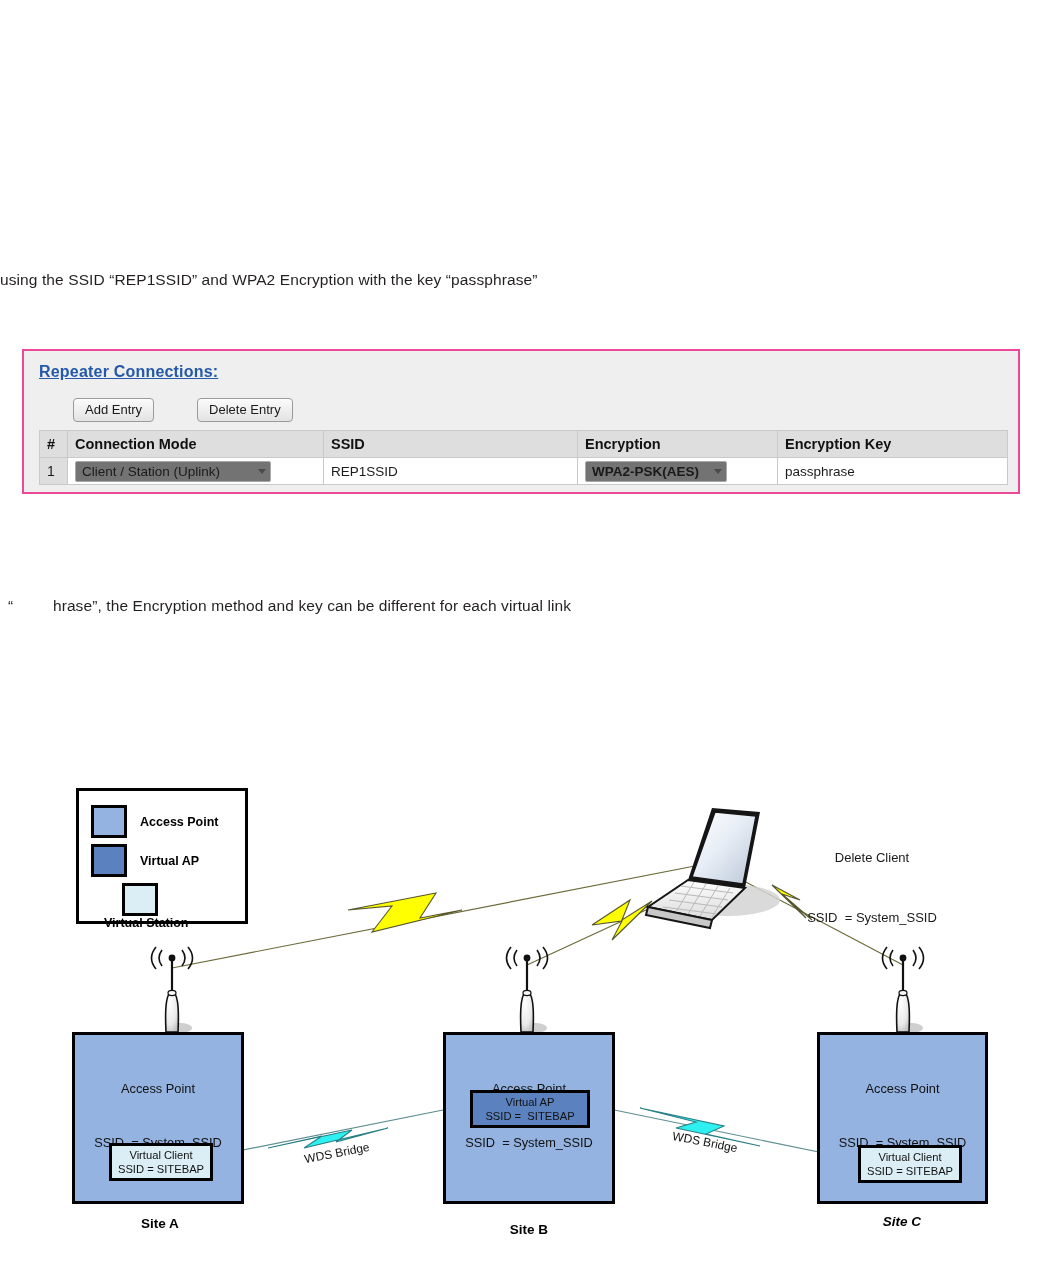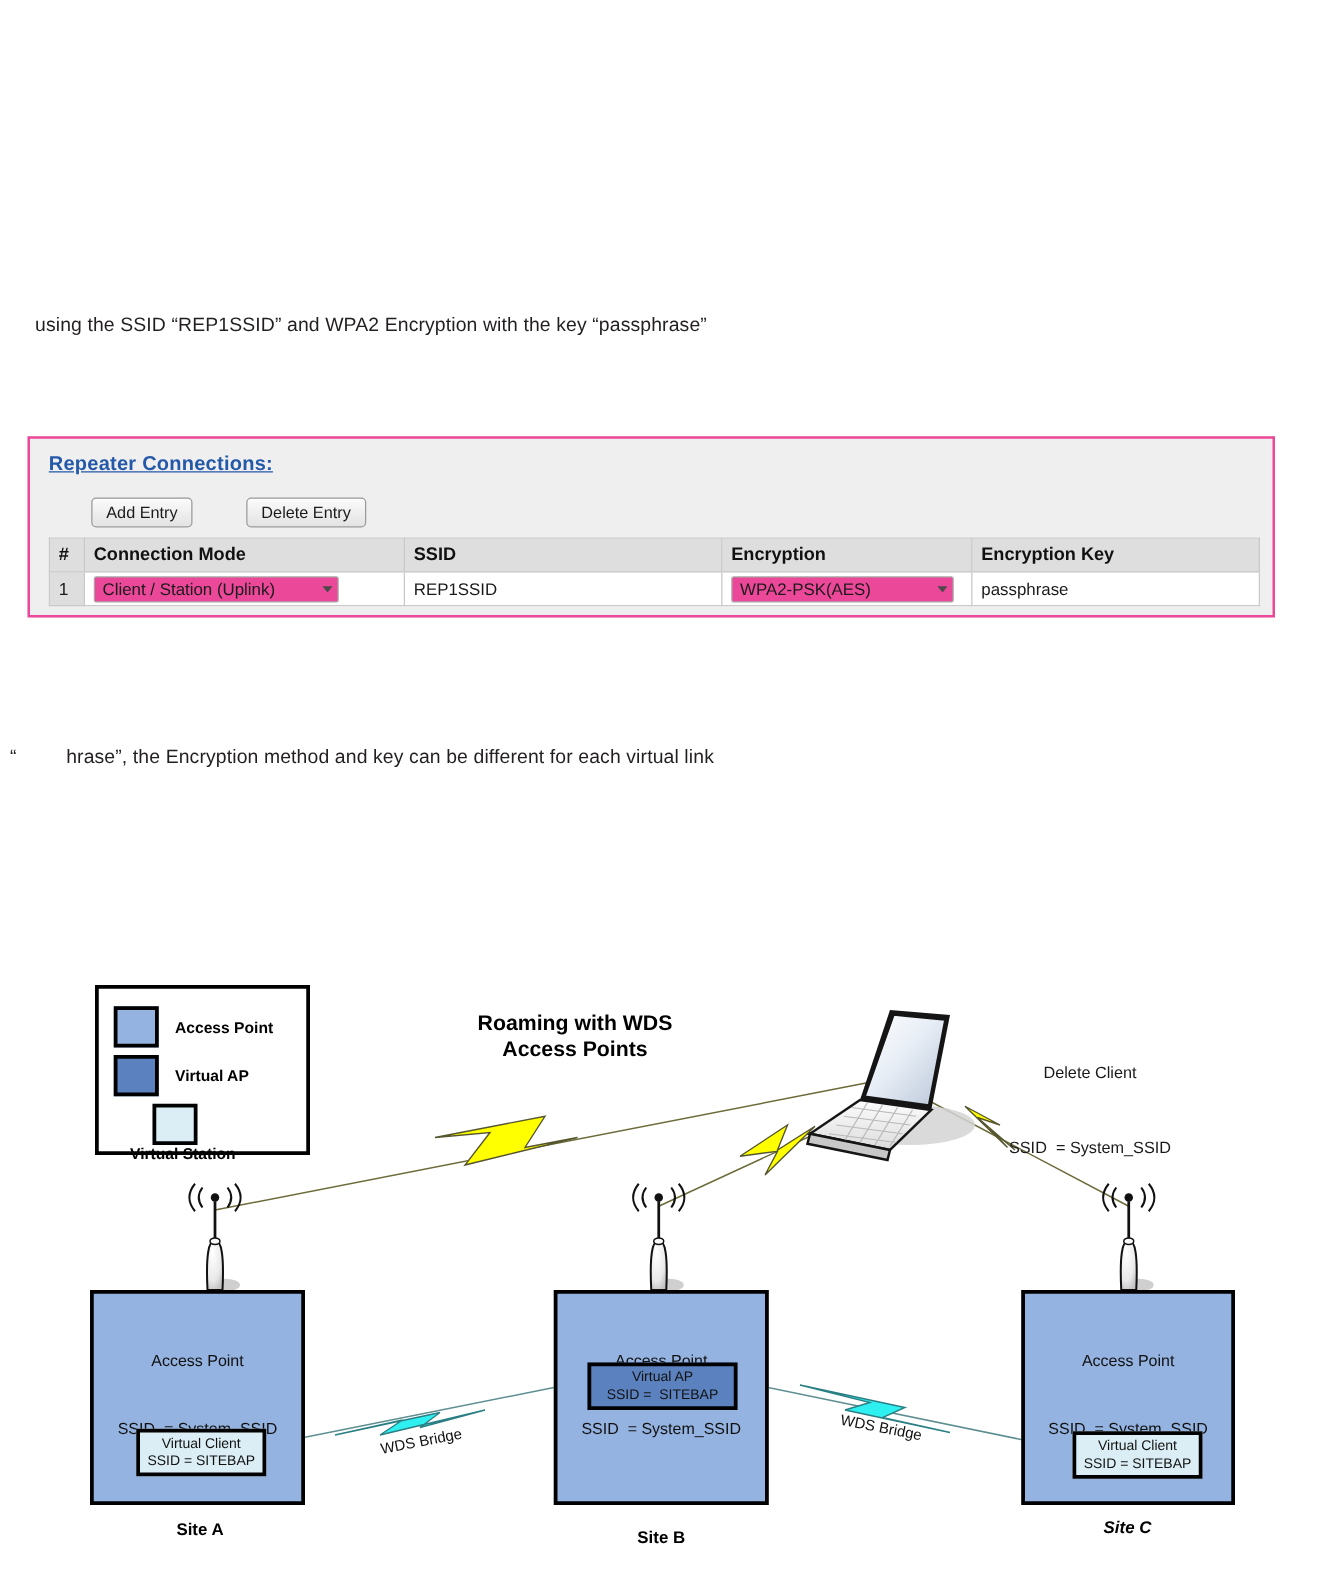--- a/index.html
+++ b/index.html
@@ -1,20 +1,20 @@
 <!DOCTYPE html>
 <html><head>
 <meta charset="utf-8">
 <style>
   html,body{margin:0;padding:0;background:#ffffff;}
   body{width:1059px;height:1264px;position:relative;font-family:"Liberation Sans",sans-serif;color:#000;}
 
   
   .doc-line{position:absolute;font-size:15.5px;color:#231f20;letter-spacing:.1px;white-space:pre;}
-  #line-using{left:0px;top:252px;padding-left:28px;}
+  #line-using{left:0px;top:271px;}
   #line-hrase{left:8px;top:597px;}
 
   
   #repeater-panel{position:absolute;left:22px;top:349px;width:998px;height:145px;
         background:#efefef;border:2px solid #ec4899;box-sizing:border-box;}
   #repeater-heading{position:absolute;left:15px;top:12px;font-size:16px;font-weight:bold;
         color:#2458a8;text-decoration:underline;letter-spacing:.2px;}
   .btnrow{position:absolute;left:15px;top:47px;display:flex;gap:9px;}
   .gbtn{font-family:"Liberation Sans",sans-serif;font-size:13px;color:#1a1a1a;
         padding:3px 11px 4px 11px;border:1px solid #9a9a9a;border-radius:4px;
@@ -30,24 +30,24 @@
   #conn-table td{background:#fff;color:#1a1a1a;}
   #conn-table tr td:first-child,#conn-table tr th:first-child{background:#dedede;text-align:left;font-weight:bold;}
   #conn-table tbody tr td:first-child{font-weight:normal;font-size:14px;}
   .col-num{width:28px;}
   .col-mode{width:256px;}
   .col-ssid{width:254px;}
   .col-enc{width:200px;}
   .col-key{width:230px;}
 
   .fake-select{display:inline-flex;align-items:center;justify-content:space-between;
-        border:1px solid #a8a8a8;background:#ec4899;border-radius:2px;font-size:13.5px;
+        border:1px solid #a8a8a8;background:#737373;border-radius:2px;font-size:13.5px;
         height:21px;padding:0 4px 0 6px;box-sizing:border-box;color:#1a1a1a;cursor:pointer;}
   .fake-select.mode{width:196px;}
-  .fake-select.enc{width:178px;}
+  .fake-select.enc{width:142px;font-weight:bold;}
   .caret{width:0;height:0;border-left:4.5px solid transparent;border-right:4.5px solid transparent;
         border-top:5px solid #4a4a4a;margin-left:8px;}
 
   
   #diagram{position:absolute;left:0;top:760px;width:1059px;height:500px;}
   #diagram svg{position:absolute;left:0;top:0;}
 
   
   #legend{position:absolute;left:76px;top:28px;width:172px;height:136px;
         border:3px solid #000;background:#fff;box-sizing:border-box;}
@@ -245,24 +245,20 @@
     <div class="legend-row" style="top:53px;">
       <span class="legend-swatch" style="background:#5b82bf;"></span>
       <span class="legend-label">Virtual AP</span>
     </div>
     <div class="legend-row" style="top:92px;flex-direction:column;">
       <span class="legend-swatch" style="background:#dbeef5;"></span>
       <span class="legend-label">Virtual Station</span>
     </div>
   </div>
 
-  <div id="diagram-title">
-      <div>Roaming with WDS</div>
-      <div>Access Points</div>
-    </div>
 
   <div id="roaming-label">
     <div style="text-align:center;">Delete Client</div>
     <div style="text-align:center;">SSID  = System_SSID</div>
   </div>
 
   <div class="site-box" id="box-a" style="left:72px;top:272px;width:172px;height:172px;">
     <div class="site-head">
       <div>Access Point</div>
       <div>SSID  = System_SSID</div>

